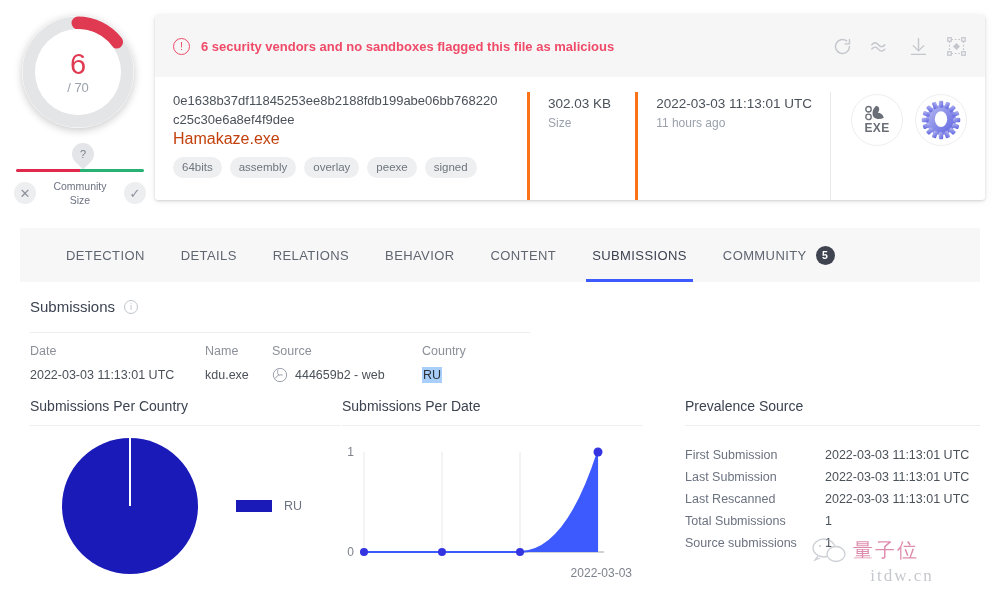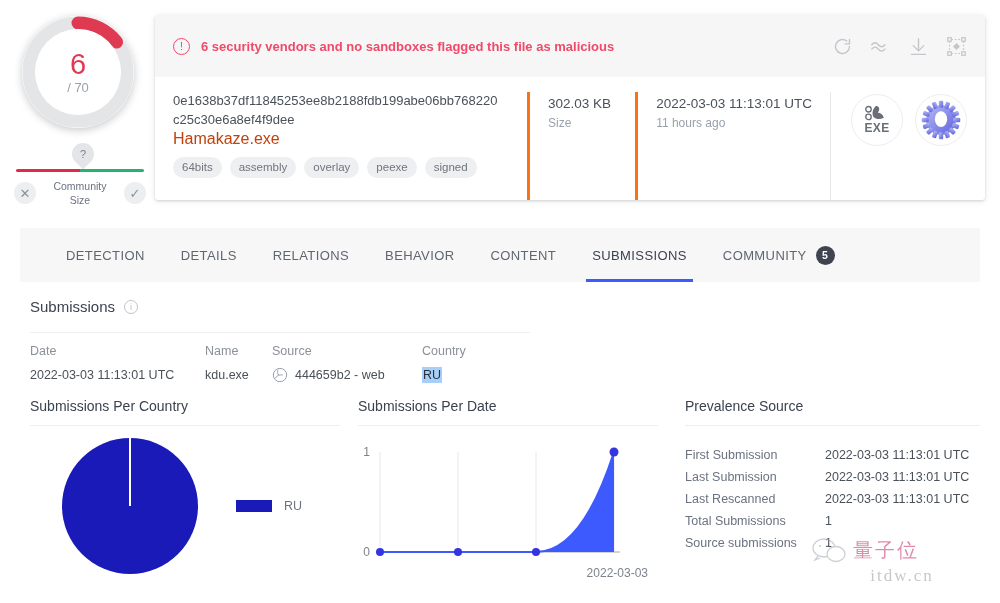--- a/index.html
+++ b/index.html
@@ -162,21 +162,21 @@
   .src-cell { display: flex; align-items: center; gap: 7px; }
   .src-icon { width: 16px; height: 16px; color: #9aa1ac; flex: none; }
   .hl { background: #a8cffa; padding: 1px 1px; color: #2b3138; }
 
   
   .panel { position: absolute; top: 398px; }
   .panel-title { font-size: 14px; color: #3b4250; }
   .panel-rule { margin-top: 11px; border-top: 1px solid #eceef0; }
 
   #panel-country { left: 30px; width: 310px; }
-  #panel-date { left: 358px; width: 300px; }
+  #panel-date { left: 342px; width: 300px; }
   #panel-prev { left: 685px; width: 295px; }
 
   .pie-area { position: relative; height: 160px; display: flex; align-items: center; }
   .pie {
     width: 136px; height: 136px; border-radius: 50%; background: #1a1ab8;
     margin-left: 32px; position: relative;
   }
   .pie::after {
     content: ""; position: absolute; left: 50%; top: 0; width: 2px; height: 50%;
     background: #fff; transform: translateX(-50%);

